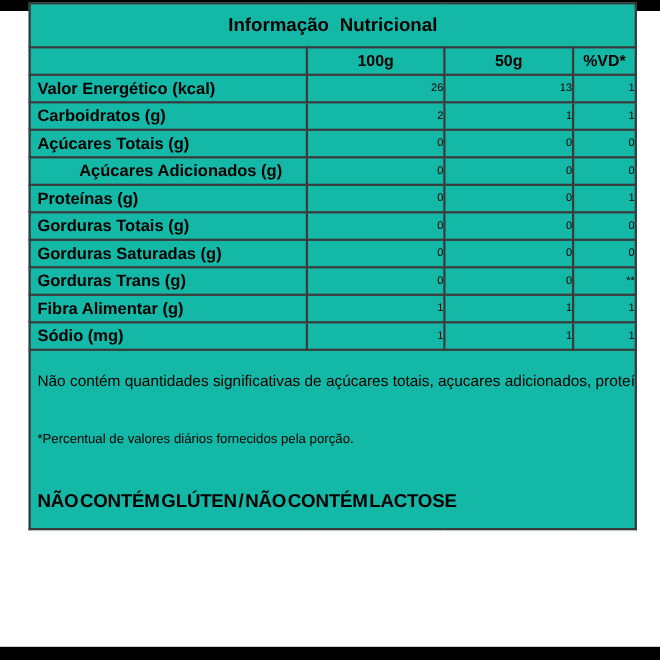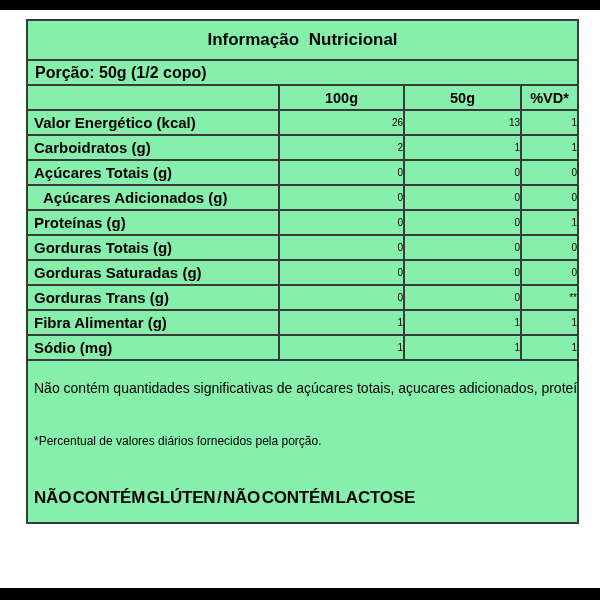--- a/index.html
+++ b/index.html
@@ -16,25 +16,25 @@
     width: 600px; height: 10px;
     background: #000000;
   }
   .bottom-bar {
     position: absolute; left: 0; top: 588px;
     width: 600px; height: 12px;
     background: #000000;
   }
   table.nutrition {
     position: absolute;
-    left: 26px; top: 19px;
+    left: 26px; top: 2px;
     width: 551px;
     border-collapse: collapse;
     table-layout: fixed;
-    background: #86efac;
+    background: #14b8a6;
   }
   table.nutrition td, table.nutrition th {
     border: 2px solid #3a3a3a;
     vertical-align: middle;
     overflow: hidden;
     white-space: nowrap;
   }
   col.c-label { width: 252px; }
   col.c-100g  { width: 125px; }
   col.c-50g   { width: 117px; }
@@ -65,21 +65,21 @@
     font-weight: bold;
     font-size: 14.5px;
   }
   td.nutrient {
     height: 25px;
     font-weight: bold;
     font-size: 15px;
     padding-left: 6px;
   }
   td.nutrient.ind1 { }
-  td.nutrient.ind2 { padding-left: 15px; margin-top: 44px; }
+  td.nutrient.ind2 { padding-left: 44px; margin-top: 44px; }
   td.val {
     height: 25px;
     text-align: right;
     font-size: 10px;
     font-weight: normal;
   }
   td.footer-cell {
     vertical-align: top;
     height: 163px;
     padding: 3px 6px 0 6px;
@@ -114,23 +114,20 @@
     <col class="c-label">
       <col class="c-100g">
       <col class="c-50g">
       <col class="c-vd">
   </colgroup>
   <tbody>
     <tr>
       <td class="title-cell" colspan="4">Informação Nutricional</td>
     </tr>
     <tr>
-      <td class="portion-cell" colspan="4">Porção: 50g (1/2 copo)</td>
-    </tr>
-    <tr>
       <td class="col-head"></td>
       <td class="col-head">100g</td>
       <td class="col-head">50g</td>
       <td class="col-head">%VD*</td>
     </tr>
 
     <tr>
       <td class="nutrient">Valor Energético (kcal)</td>
       <td class="val">26</td>
       <td class="val">13</td>

